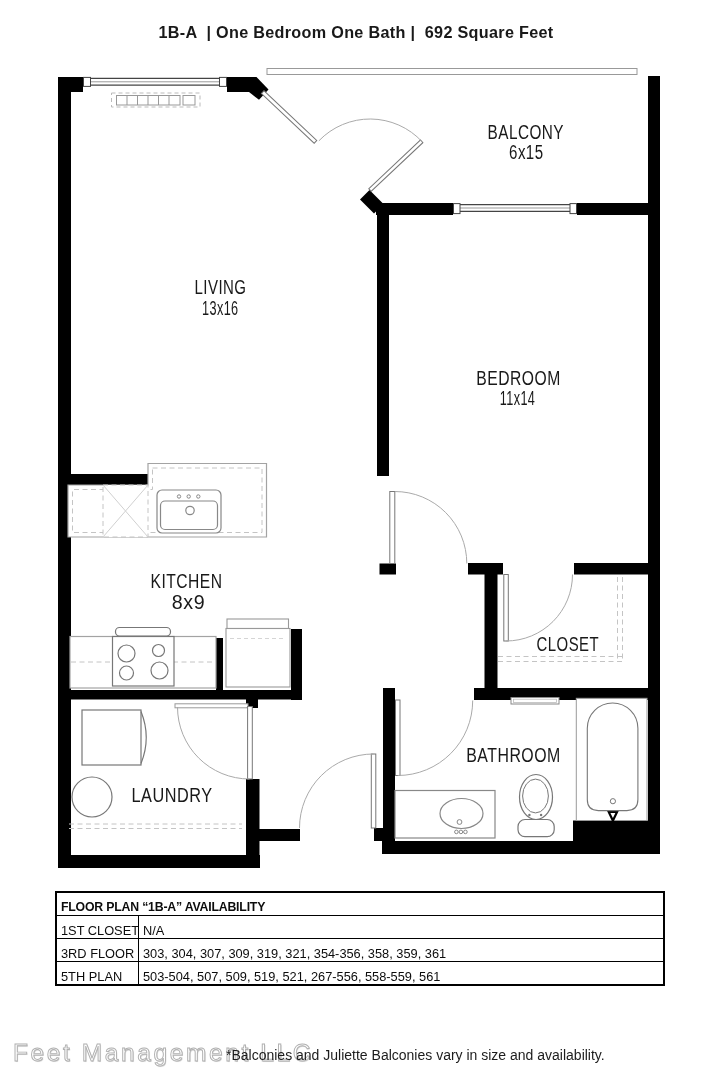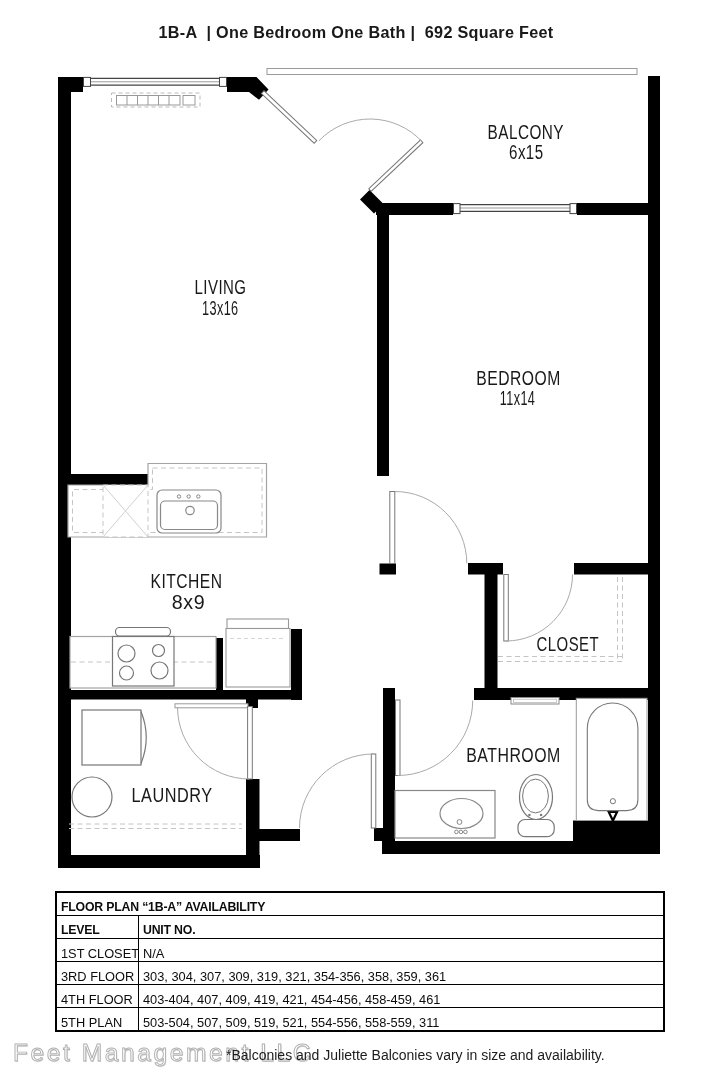--- a/index.html
+++ b/index.html
@@ -337,38 +337,30 @@
     <table id="tbl">
 <colgroup>
         <col style="width:82px">
         <col>
       </colgroup>
 <tbody>
         <tr>
           <td colspan="2" class="b">FLOOR PLAN “1B-A” AVAILABILITY</td>
         </tr>
 <tr>
-          <td class="b">LEVEL</td>
-          <td class="b">UNIT NO.</td>
-        </tr>
-<tr>
           <td>1ST CLOSET</td>
           <td>N/A</td>
         </tr>
 <tr>
           <td>3RD FLOOR</td>
           <td>303, 304, 307, 309, 319, 321, 354-356, 358, 359, 361</td>
         </tr>
 <tr>
-          <td>4TH FLOOR</td>
-          <td>403-404, 407, 409, 419, 421, 454-456, 458-459, 461</td>
-        </tr>
-<tr>
           <td>5TH PLAN</td>
-          <td>503-504, 507, 509, 519, 521, 554-556, 558-559, 311</td>
+          <td>503-504, 507, 509, 519, 521, 267-556, 558-559, 561</td>
         </tr>
 </tbody>
     </table>
   </div>
 
 
 <div id="wm">Feet Management LLC</div>
 
 <div id="fn">*Balconies and Juliette Balconies vary in size and availability.</div>
 

